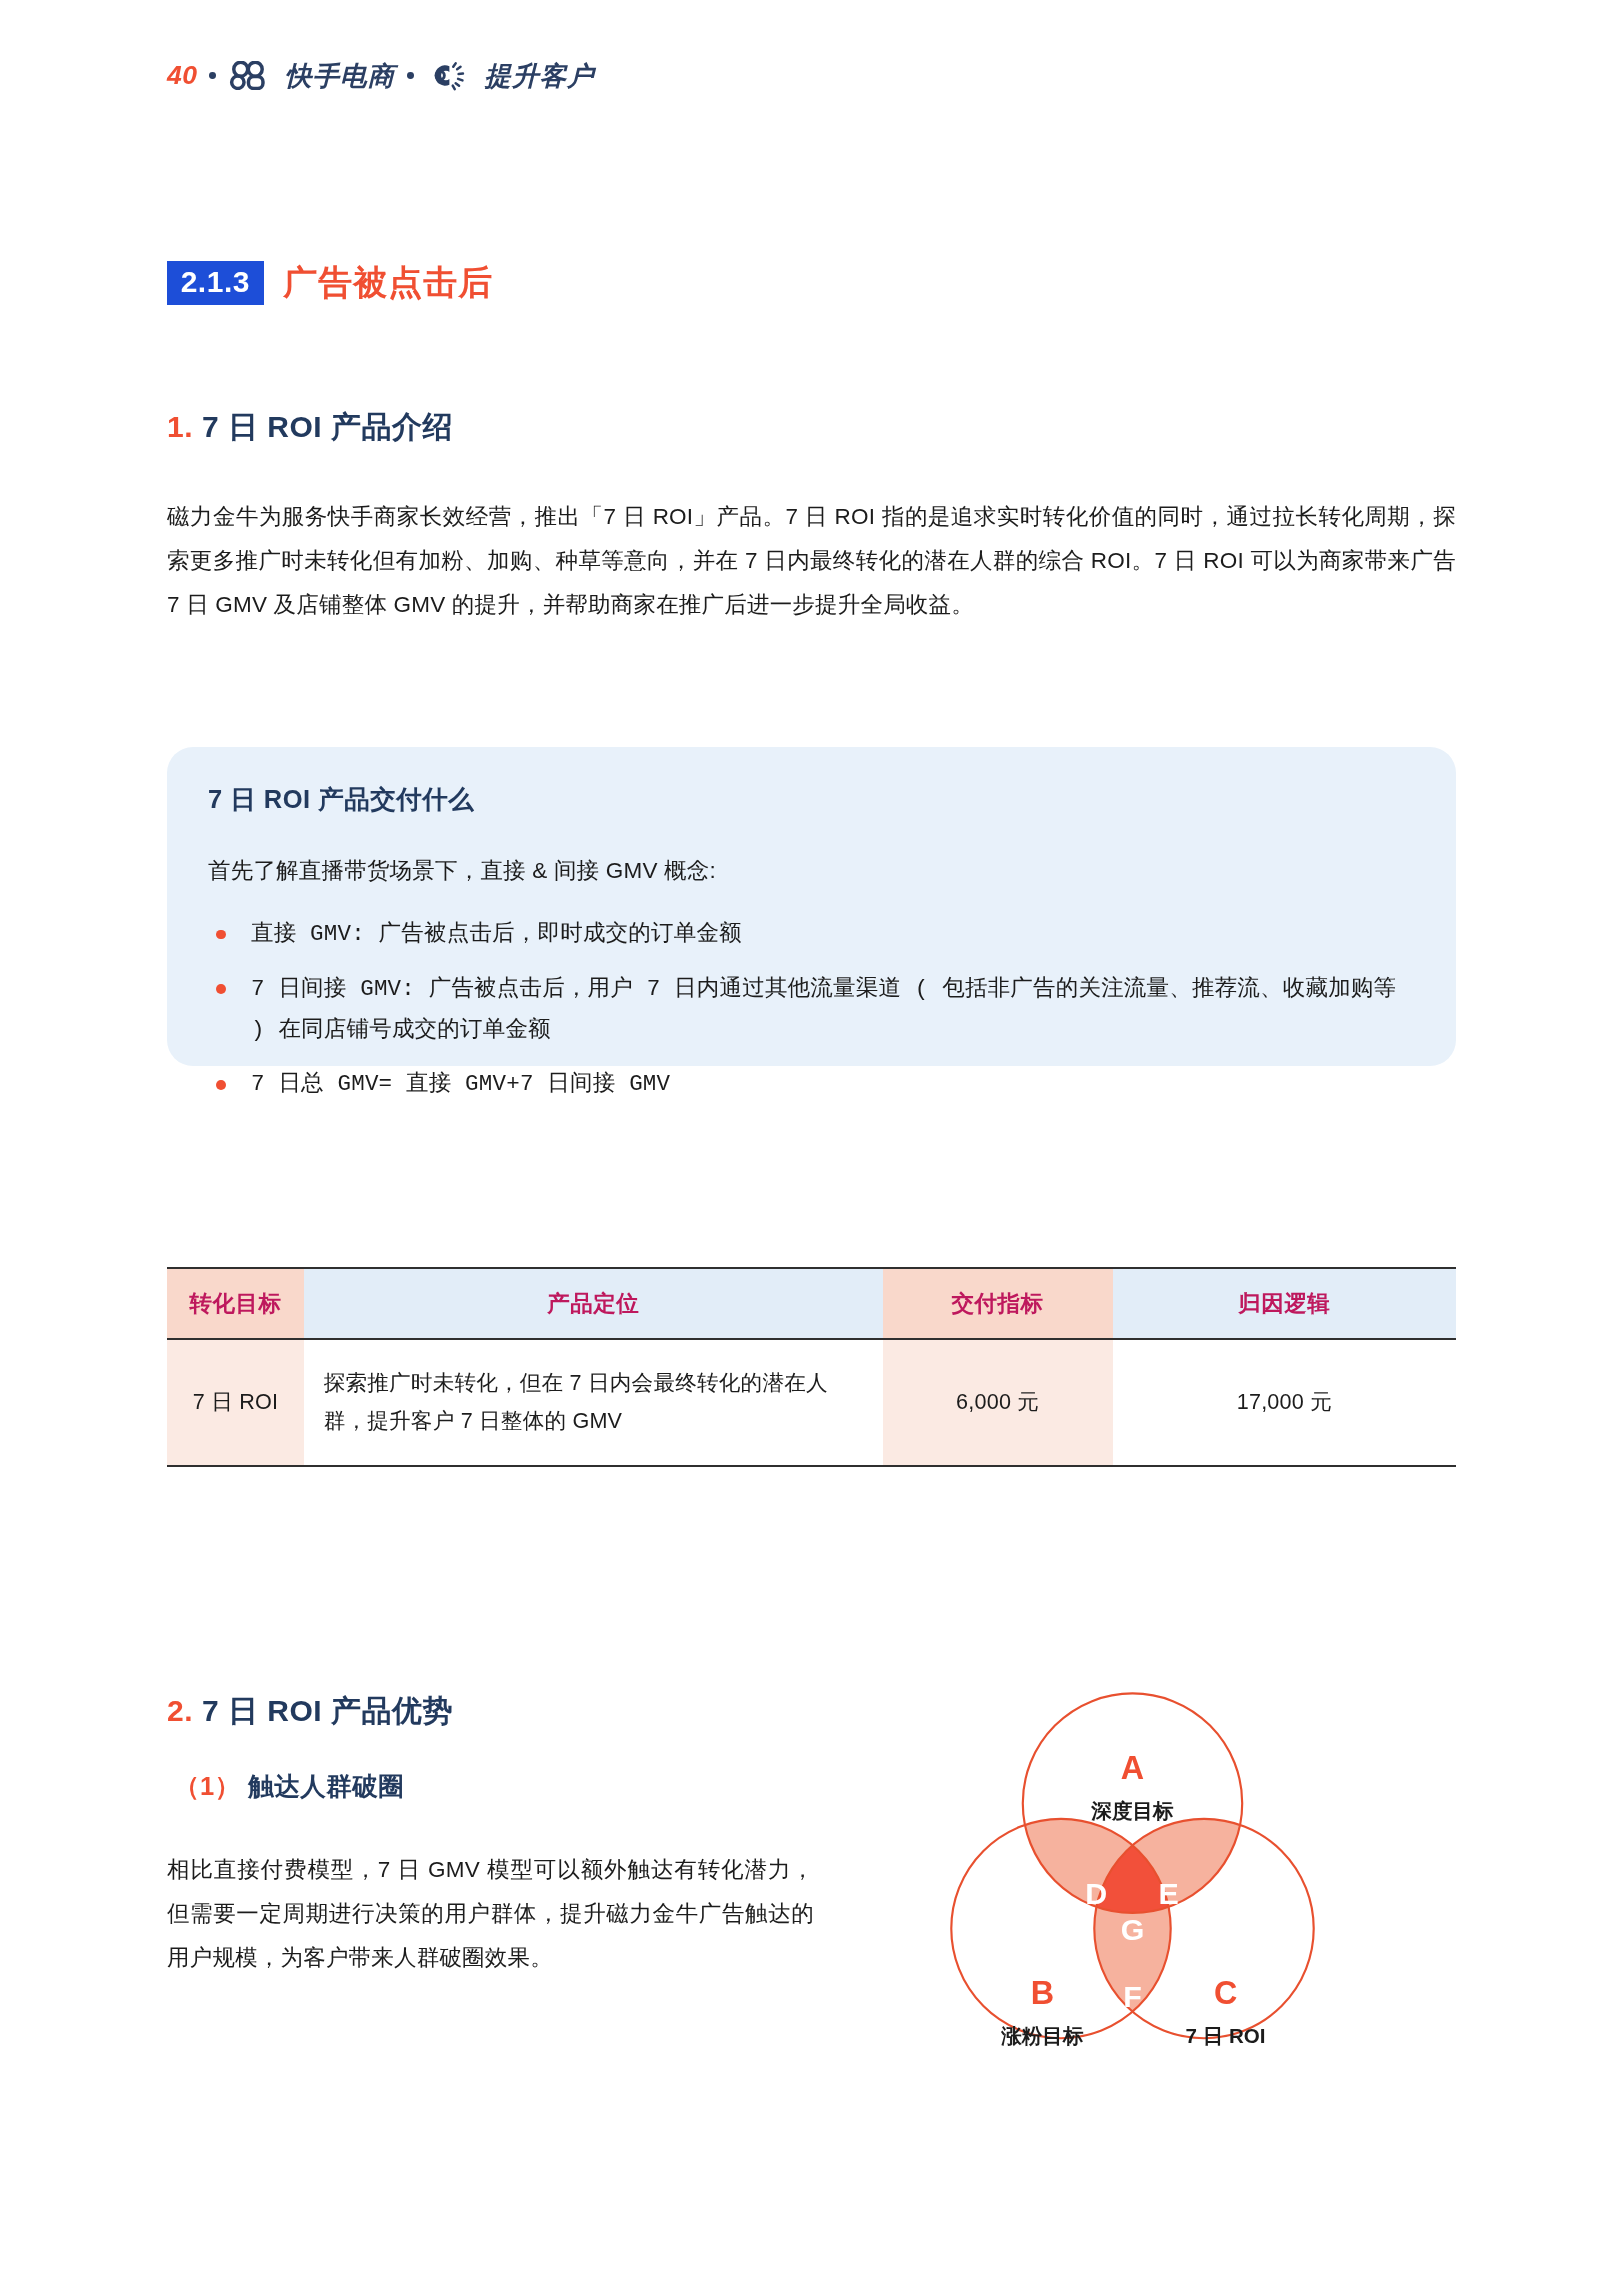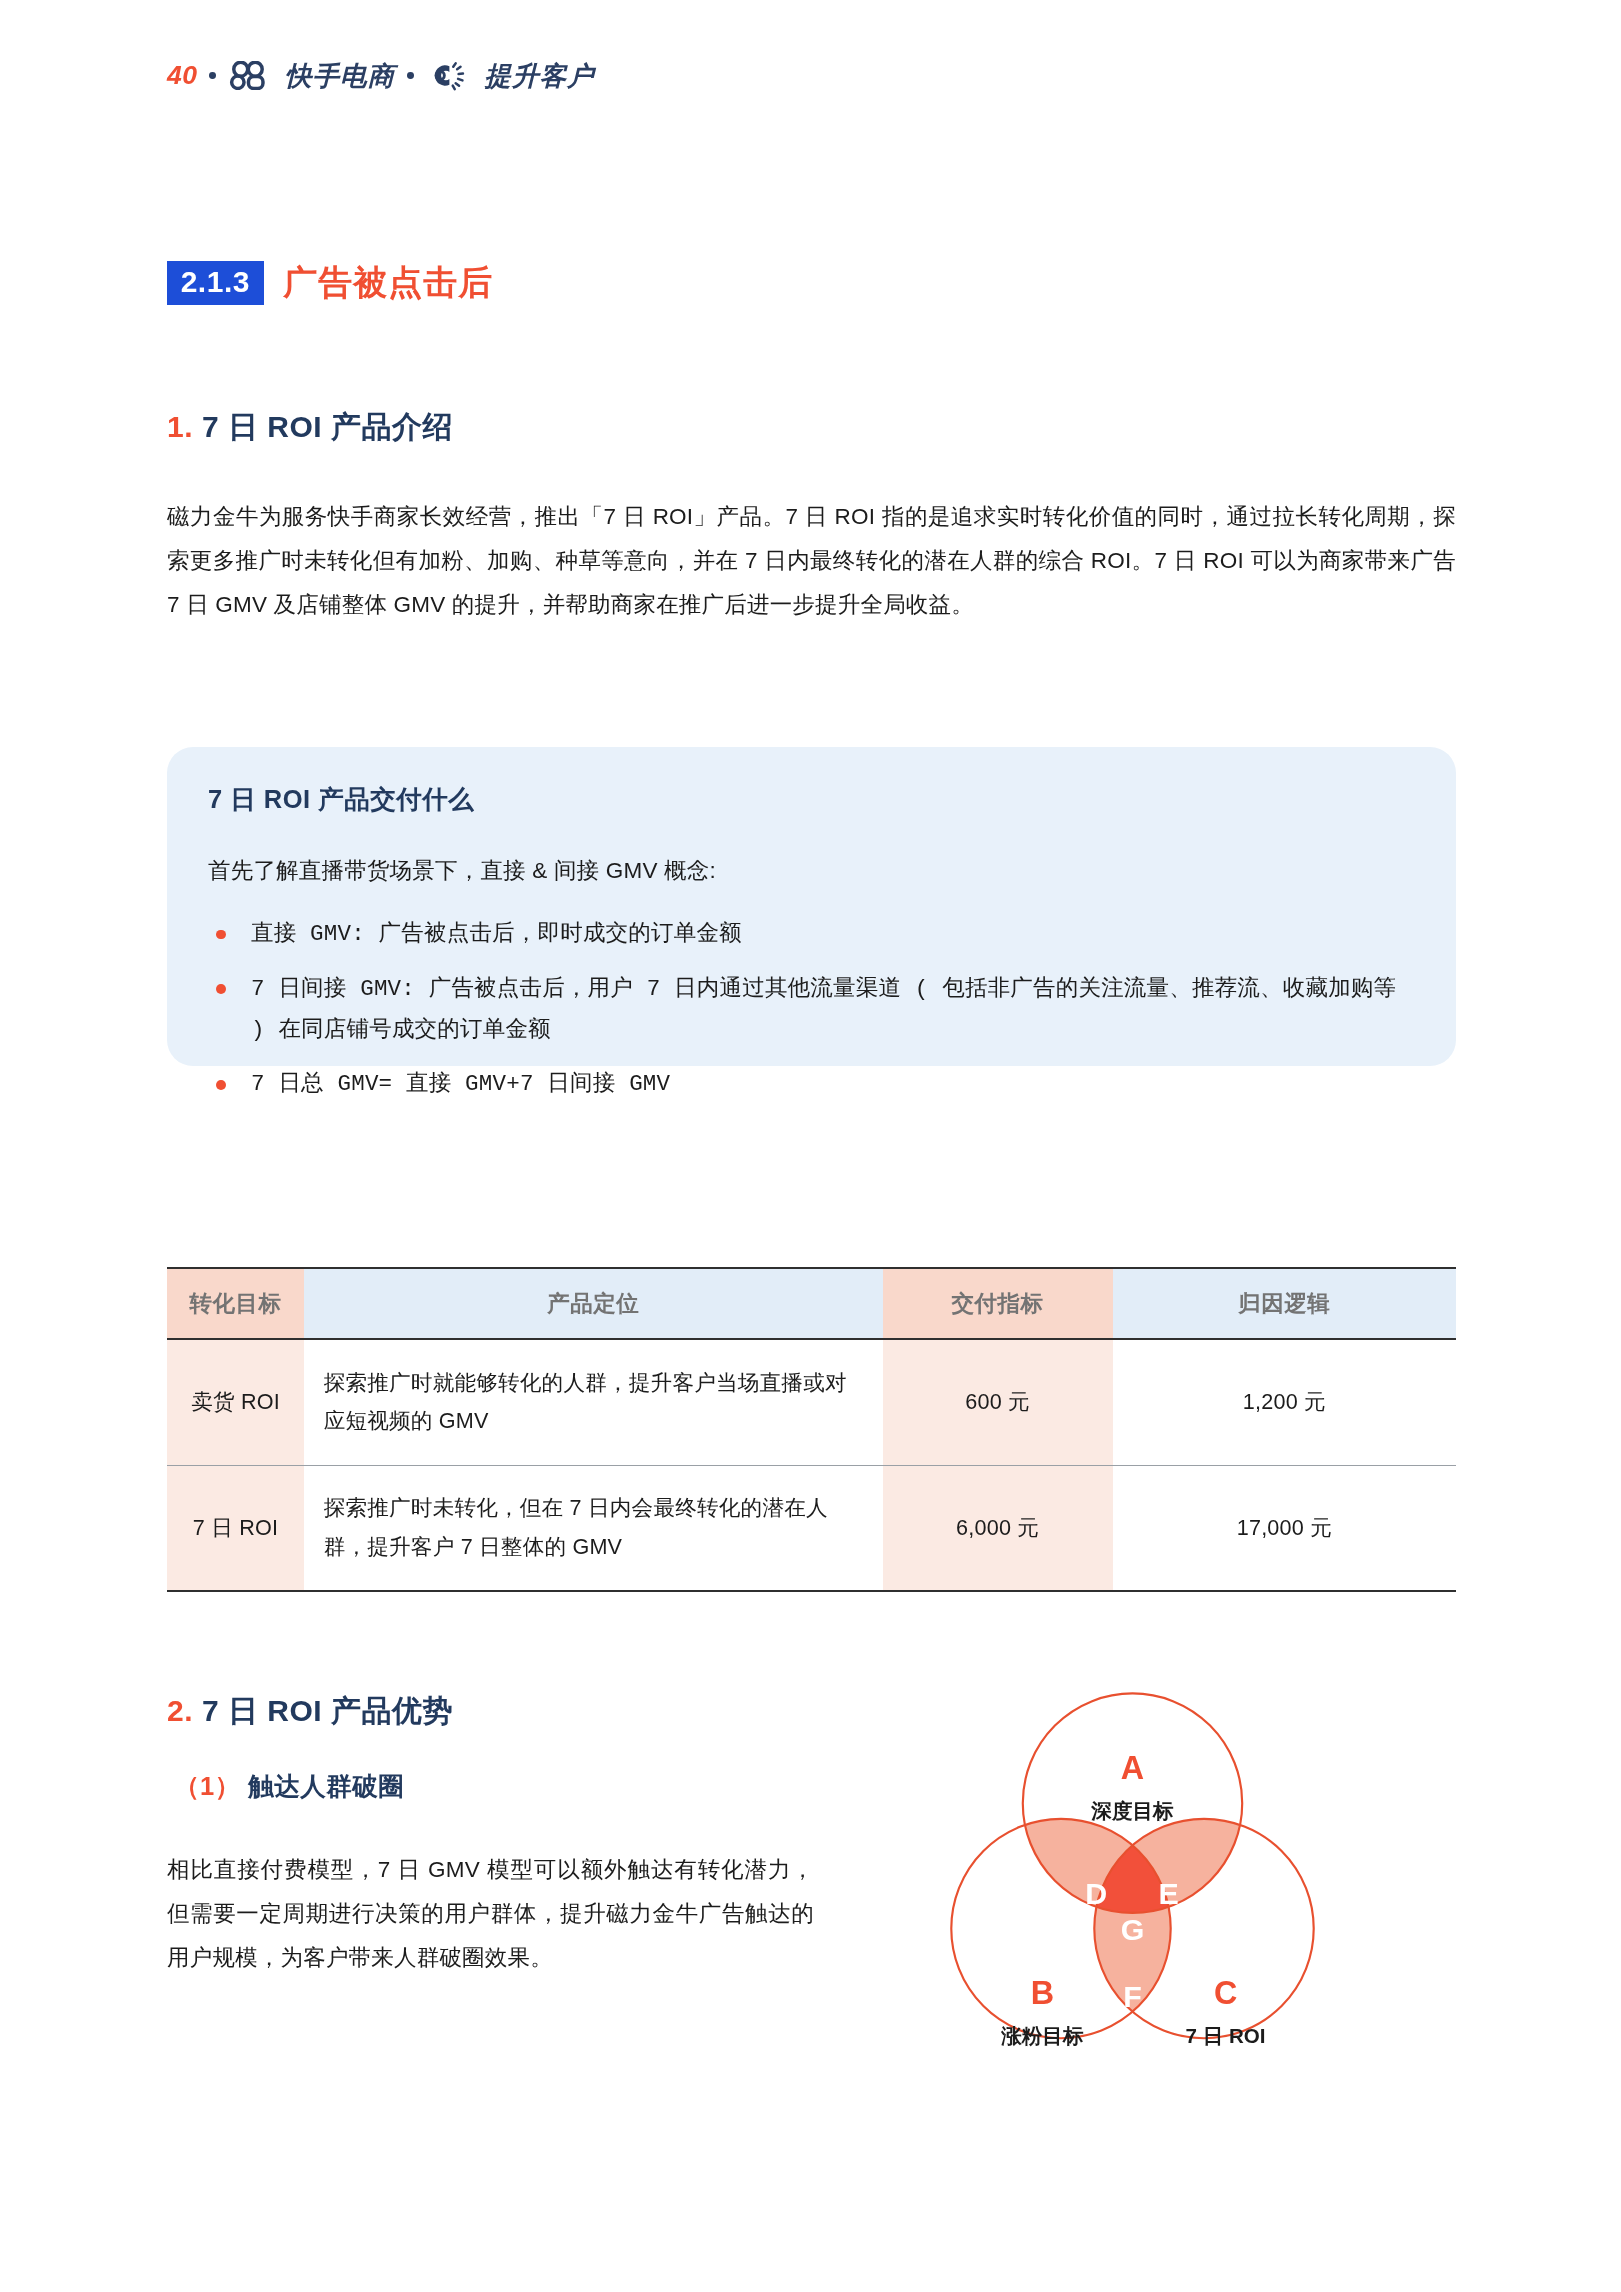--- a/index.html
+++ b/index.html
@@ -167,21 +167,21 @@
     width: 1289px;
   }
   table.data {
     width: 100%;
     border-collapse: collapse;
     table-layout: fixed;
   }
   table.data thead th {
     font-size: 22.5px;
     font-weight: 700;
-    color: #737373;
+    color: #be185d;
     height: 71px;
     vertical-align: middle;
     text-align: center;
     letter-spacing: 0.5px;
   }
   table.data thead tr { border-top: 2.5px solid #2F2F2F; border-bottom: 2.5px solid #2F2F2F; }
   table.data tbody tr { border-bottom: 1.6px solid #9AA0A6; }
   table.data tbody tr:last-child { border-bottom: 2.5px solid #2F2F2F; }
   table.data td {
     font-size: 21.6px;
@@ -290,26 +290,20 @@
     <thead>
       <tr>
         <th class="th-pink">转化目标</th>
         <th class="th-blue">产品定位</th>
         <th class="th-pink">交付指标</th>
         <th class="th-blue">归因逻辑</th>
       </tr>
     </thead>
     <tbody>
       <tr>
-        <td class="td-pink">卖货 ROI</td>
-        <td class="td-white">探索推广时就能够转化的人群，提升客户当场直播或对应短视频的 GMV</td>
-        <td class="td-pink">600 元</td>
-        <td class="td-white td-center">1,200 元</td>
-      </tr>
-      <tr>
         <td class="td-pink">7 日 ROI</td>
         <td class="td-white">探索推广时未转化，但在 7 日内会最终转化的潜在人群，提升客户 7 日整体的 GMV</td>
         <td class="td-pink">6,000 元</td>
         <td class="td-white td-center">17,000 元</td>
       </tr>
     </tbody>
   </table>
 </div>
 
 <div class="h-num" id="h2-adv">

